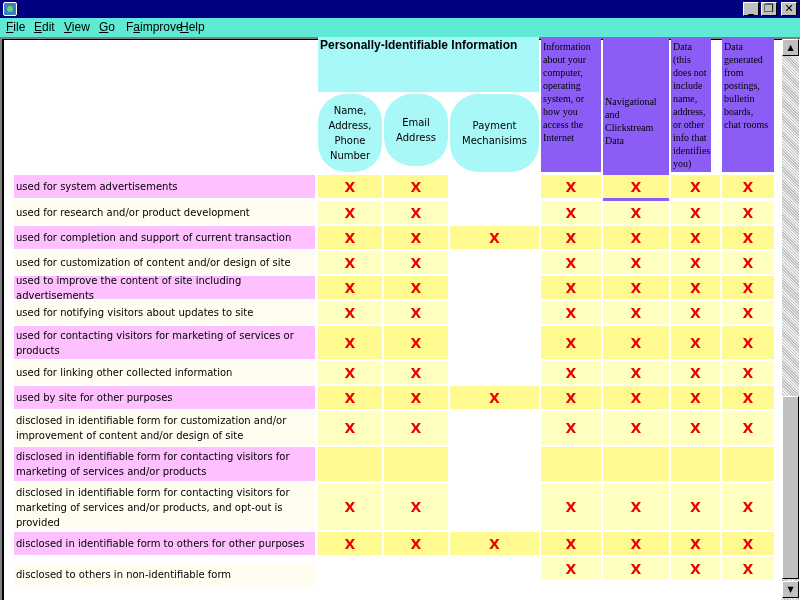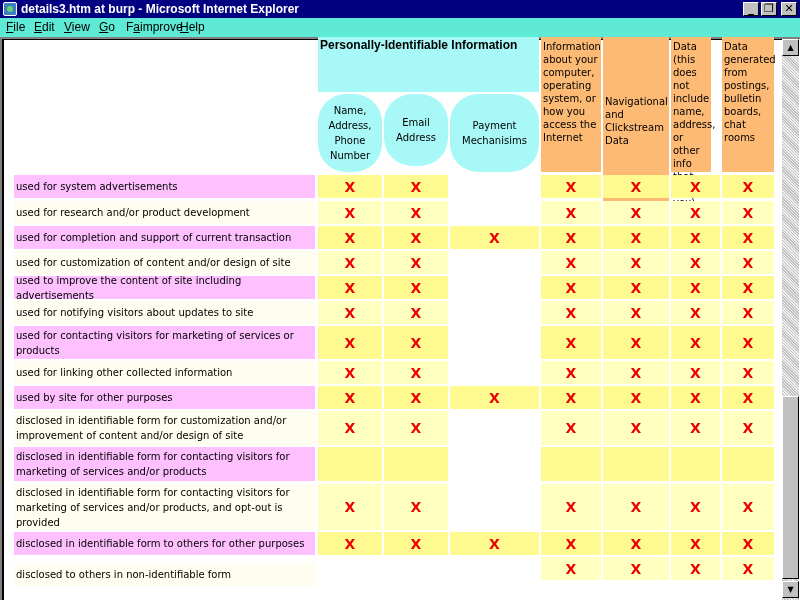--- a/index.html
+++ b/index.html
@@ -14,36 +14,35 @@
   .menubar span.item u { text-decoration: underline; }
   .content { position: absolute; left: 0; top: 37px; width: 800px; height: 563px; background: #fff; border-top: 2px solid #808080; border-left: 2px solid #808080; }
   .inner-edge { position: absolute; left: 2px; top: 39px; width: 2px; height: 561px; background: #000; }
   .inner-edge-top { position: absolute; left: 2px; top: 39px; width: 780px; height: 1px; background: #000; }
   .scrollbar { position: absolute; left: 782px; top: 39px; width: 17px; height: 561px; background-color: #e0e0e0; background-image: repeating-linear-gradient(45deg, #c0c0c0 0 1px, #f0f0f0 1px 2px); }
   .sb-btn { position: absolute; left: 0; width: 17px; height: 17px; background: #c0c0c0; border-top: 1px solid #fff; border-left: 1px solid #fff; border-right: 1px solid #000; border-bottom: 1px solid #000; font-size: 8px; line-height: 15px; text-align: center; color: #000; }
   .sb-thumb { position: absolute; left: 0; top: 357px; width: 17px; height: 183px; background: #c0c0c0; border-top: 1px solid #fff; border-left: 1px solid #fff; border-right: 1px solid #000; border-bottom: 1px solid #000; }
 
   .cell { position: absolute; font-family: "DejaVu Sans", sans-serif; font-size: 10px; color: #000; }
   .hdr-pii { background: #a8f8f8; }
-  .hdr-green { background: #fdba74; }
+  .hdr-green { background: #8b5cf6; font-family: Liberation Serif, serif; }
   .rowlabel { padding-left: 2px; display: flex; align-items: center; line-height: 15px; }
   .pink { background: #ffc0ff; }
   .cream { background: #fffdf0; }
   .yl-dark { background: #fffa90; }
   .yl-light { background: #ffffc0; }
   .x { color: #ee0000; font-weight: bold; font-size: 14px; display: flex; align-items: center; justify-content: center; font-family: "DejaVu Sans", sans-serif; }
   .centerhdr { display: flex; align-items: center; justify-content: center; text-align: center; line-height: 15px; border-radius: 28px; }
   .greenhdr { padding: 3px 2px; line-height: 13px; }
 </style>
 </head>
 <body>
 
 <div class="titlebar">
   <span class="appicon"></span>
-  <span class="title">details3.htm at burp - Microsoft Internet Explorer</span>
   <span class="winbtn" style="left:743px;">_</span>
   <span class="winbtn" style="left:761px;">❐</span>
   <span class="winbtn" style="left:781px;">✕</span>
 </div>
 
 <div class="menubar">
   <span class="item" style="left:6px;"><u>F</u><span>ile</span></span>
   <span class="item" style="left:34px;"><u>E</u><span>dit</span></span>
   <span class="item" style="left:64px;"><u>V</u><span>iew</span></span>
   <span class="item" style="left:99px;"><u>G</u><span>o</span></span>

